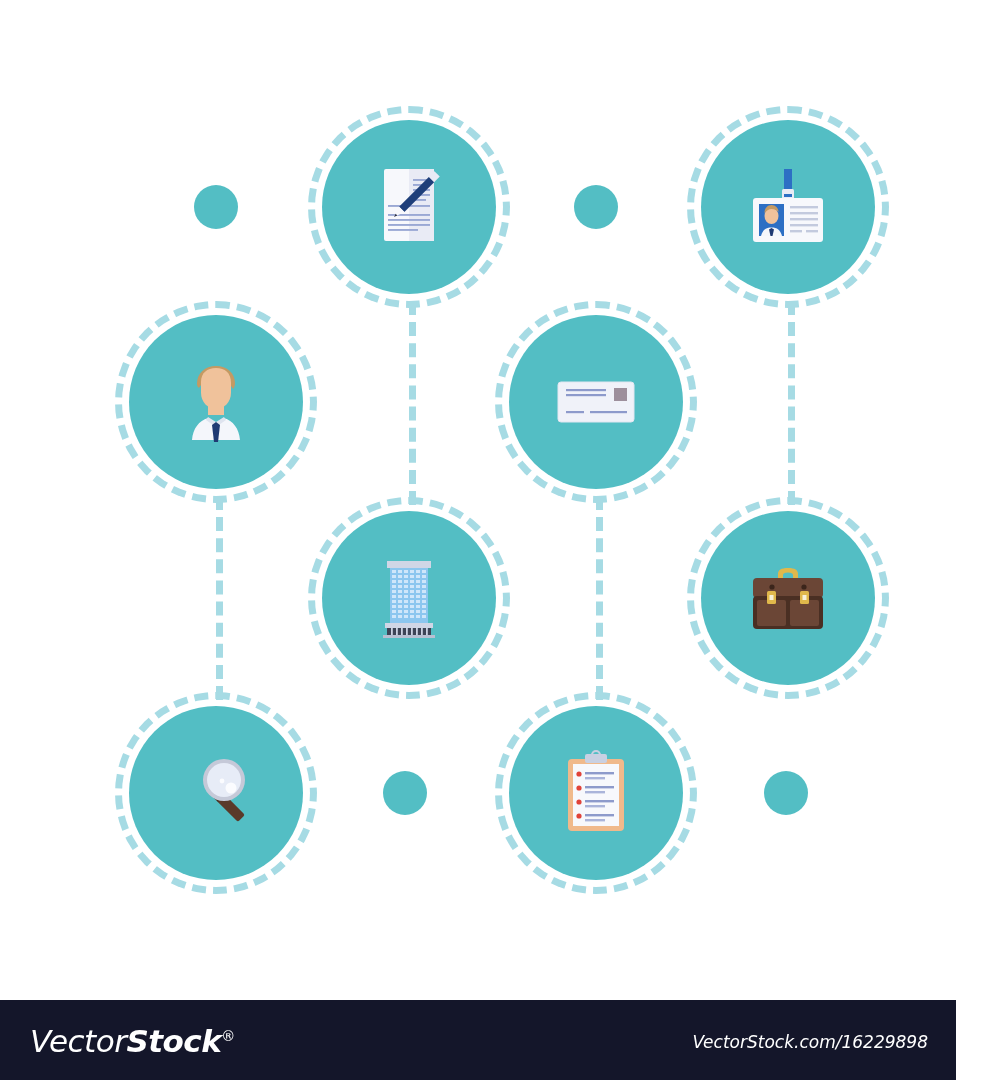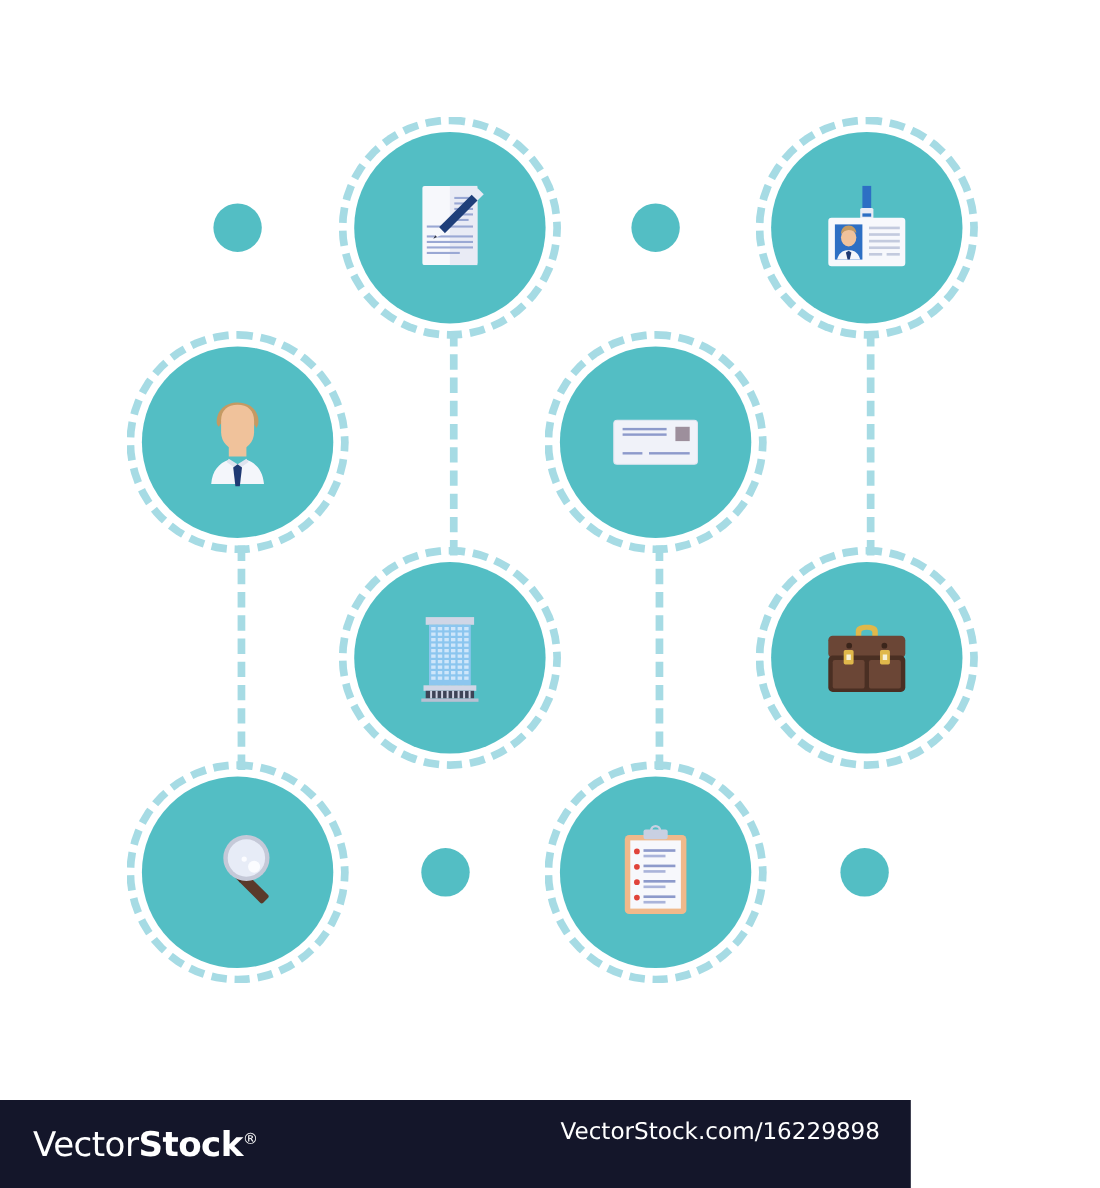--- a/index.html
+++ b/index.html
@@ -30,35 +30,36 @@
     position:absolute;
     left:-14px; top:-14px; right:-14px; bottom:-14px;
     border-radius:50%;
     border:7px dashed #a6dbe4;
     pointer-events:none;
   }
   .icon { display:block; }
   
   #footer {
     position:absolute; left:0; top:1000px;
-    width:828px; height:80px;
+    width:956px; height:80px;
     background:#14162a;
+    font-style:italic;
   }
   #wm-logo {
     position:absolute; left:30px; top:23px;
     color:#ffffff; font-size:31px; letter-spacing:-0.5px;
     font-family:"DejaVu Sans", sans-serif;
     white-space:nowrap;
   }
   #wm-logo .lite { font-weight:400; }
   #wm-logo .bold { font-weight:700; }
   #wm-logo .reg { font-size:14px; vertical-align:super; font-weight:400; }
   #wm-url {
-    position:absolute; right:28px; top:16px;
-    color:#ffffff; font-size:21px;
+    position:absolute; right:28px; top:32px;
+    color:#ffffff; font-size:17px;
     font-family:"DejaVu Sans", sans-serif;
     white-space:nowrap;
   }
 </style>
 </head>
 <body>
 
 <div id="stage">
 
   <div class="connector" style="left:409px; top:301px; height:204px;"></div>

